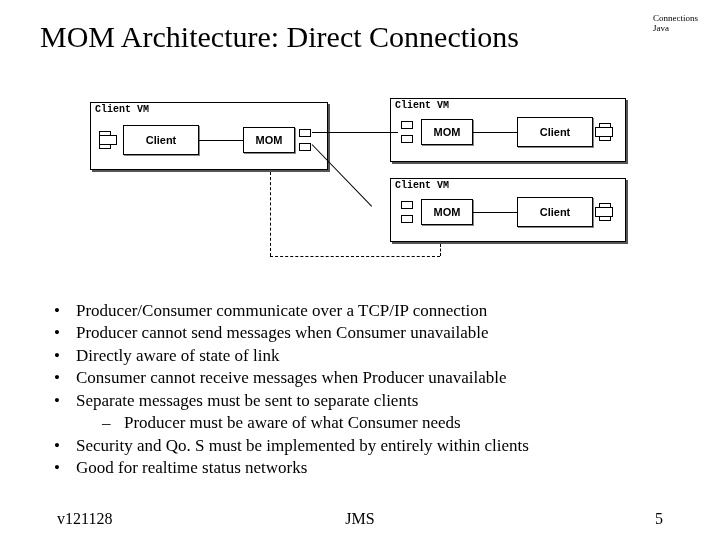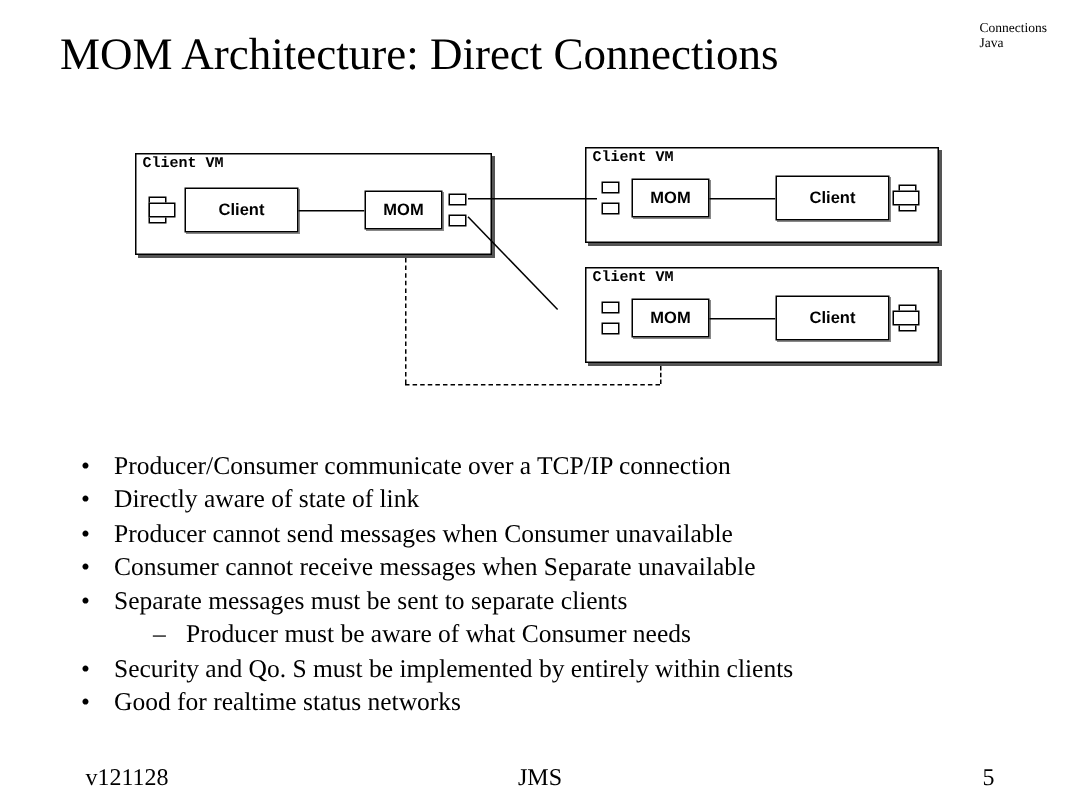--- a/index.html
+++ b/index.html
@@ -188,23 +188,23 @@
 
     <div class="dashbox" style="left:180px; top:74px; width:0; height:84px; border-left:1px dashed #000; border-top:none; border-right:none; border-bottom:none;"></div>
     <div class="dashbox" style="left:180px; top:158px; width:170px; height:0; border-top:1px dashed #000; border-left:none; border-right:none; border-bottom:none;"></div>
     <div class="dashbox" style="left:350px; top:146px; width:0; height:12px; border-left:1px dashed #000; border-top:none; border-right:none; border-bottom:none;"></div>
 
   </div>
 
   <div class="bullets">
     <ul>
       <li><span>Producer/Consumer communicate over a TCP/IP connection</span></li>
+      <li><span>Producer cannot send messages when Consumer unavailable</span></li>
       <li><span>Directly aware of state of link</span></li>
-      <li><span>Producer cannot send messages when Consumer unavailable</span></li>
-      <li><span>Consumer cannot receive messages when Separate unavailable</span></li>
+      <li><span>Consumer cannot receive messages when Producer unavailable</span></li>
       <li><span>Separate messages must be sent to separate clients</span>
         <ul class="sub">
           <li><span>Producer must be aware of what Consumer needs</span></li>
         </ul>
       </li>
       <li><span>Security and Qo. S must be implemented by entirely within clients</span></li>
       <li><span>Good for realtime status networks</span></li>
     </ul>
   </div>
 

